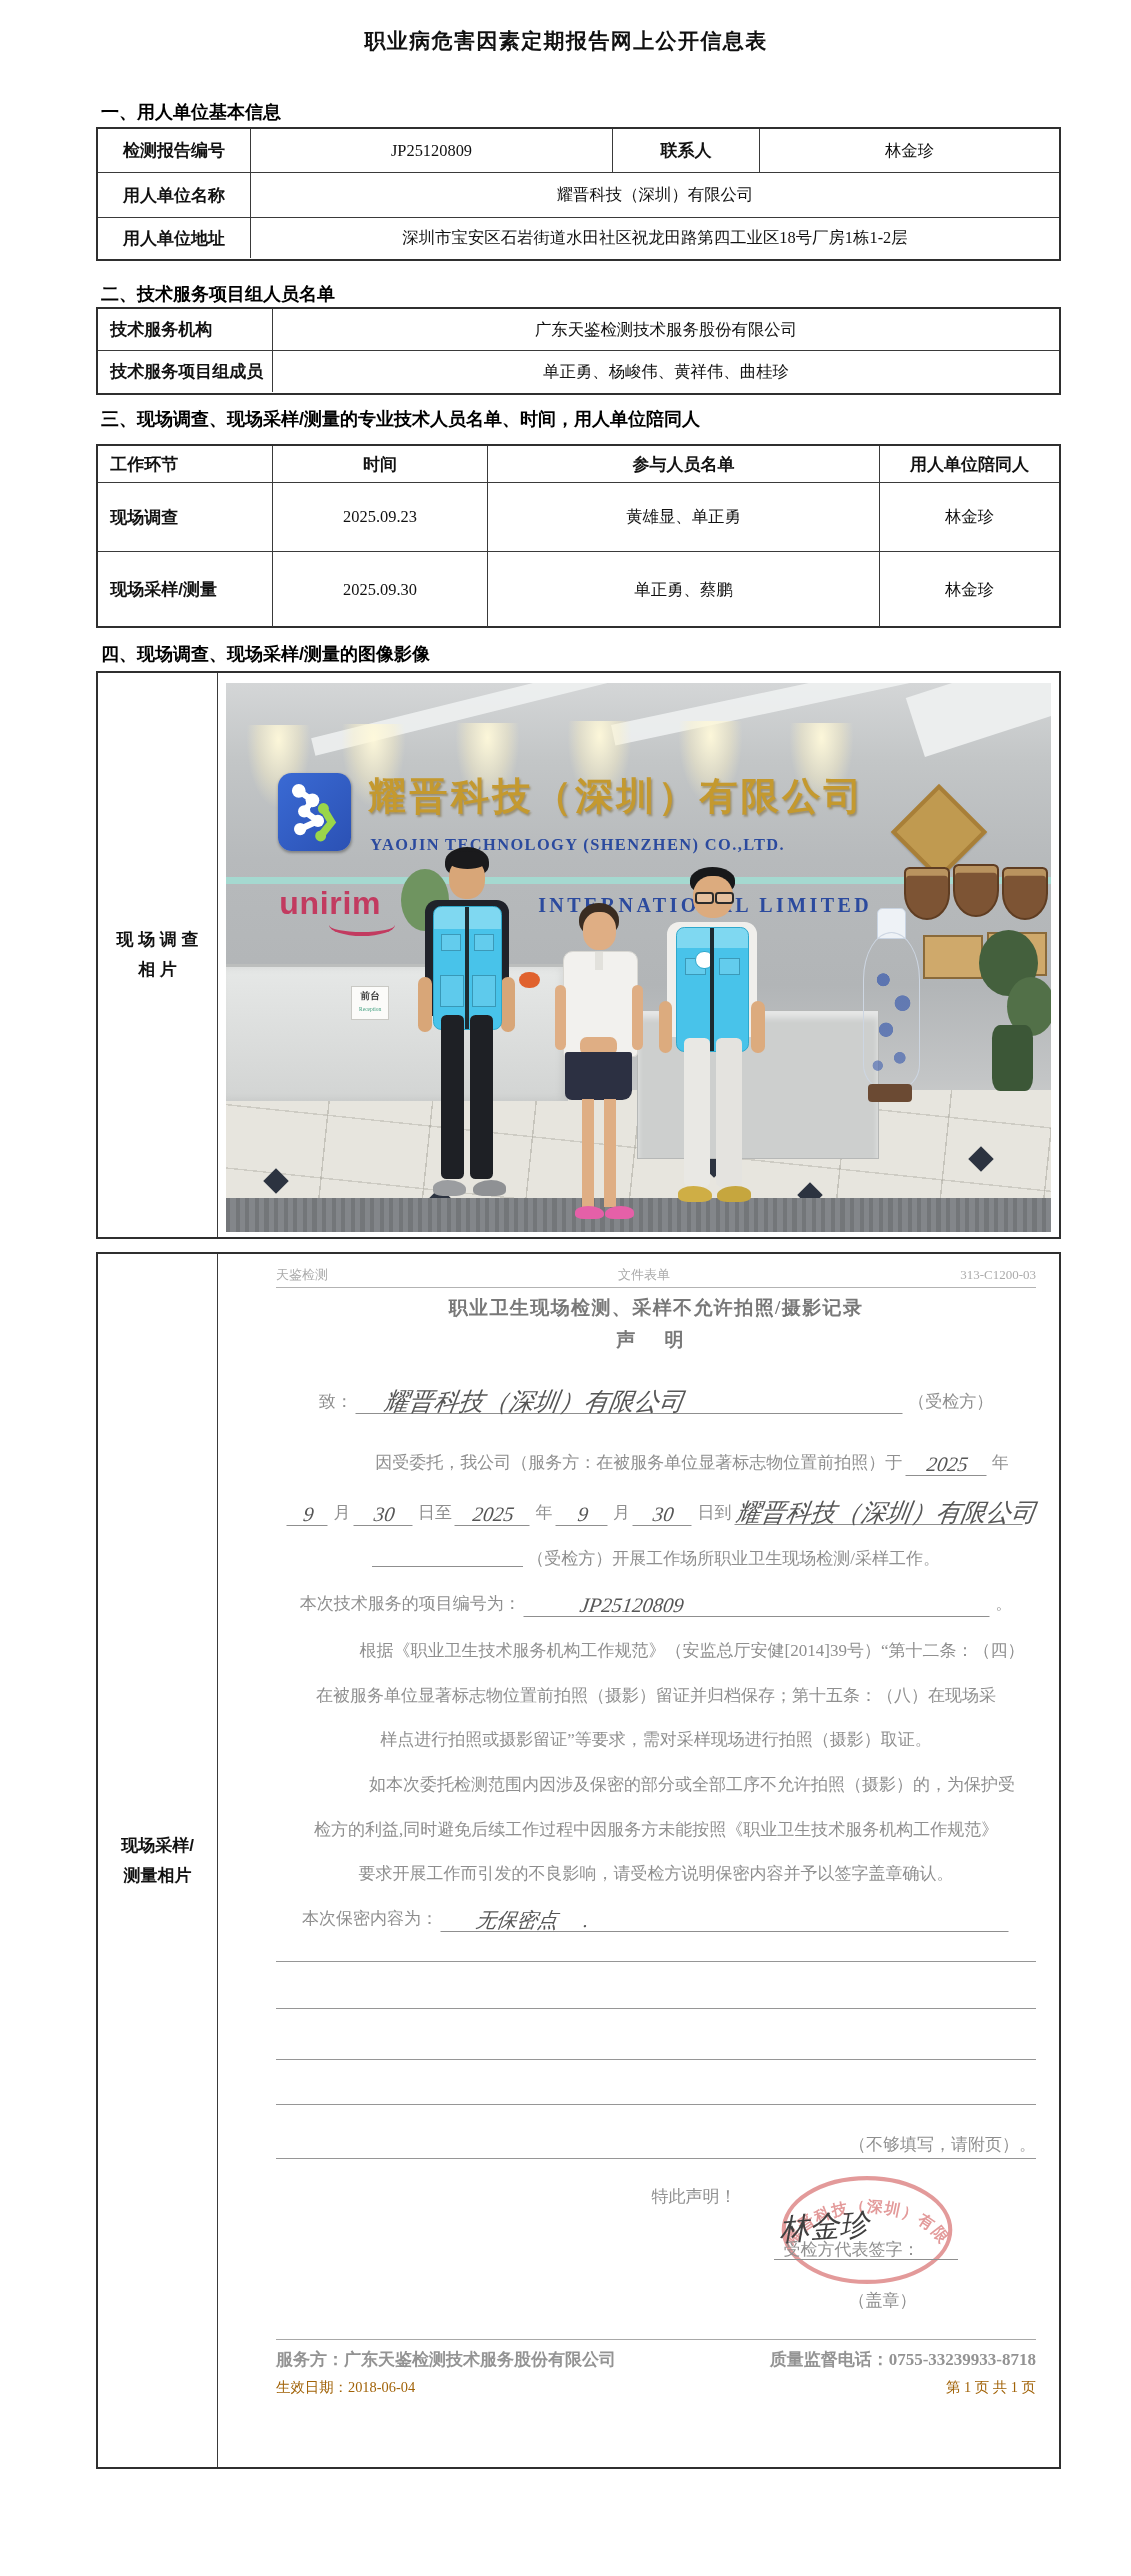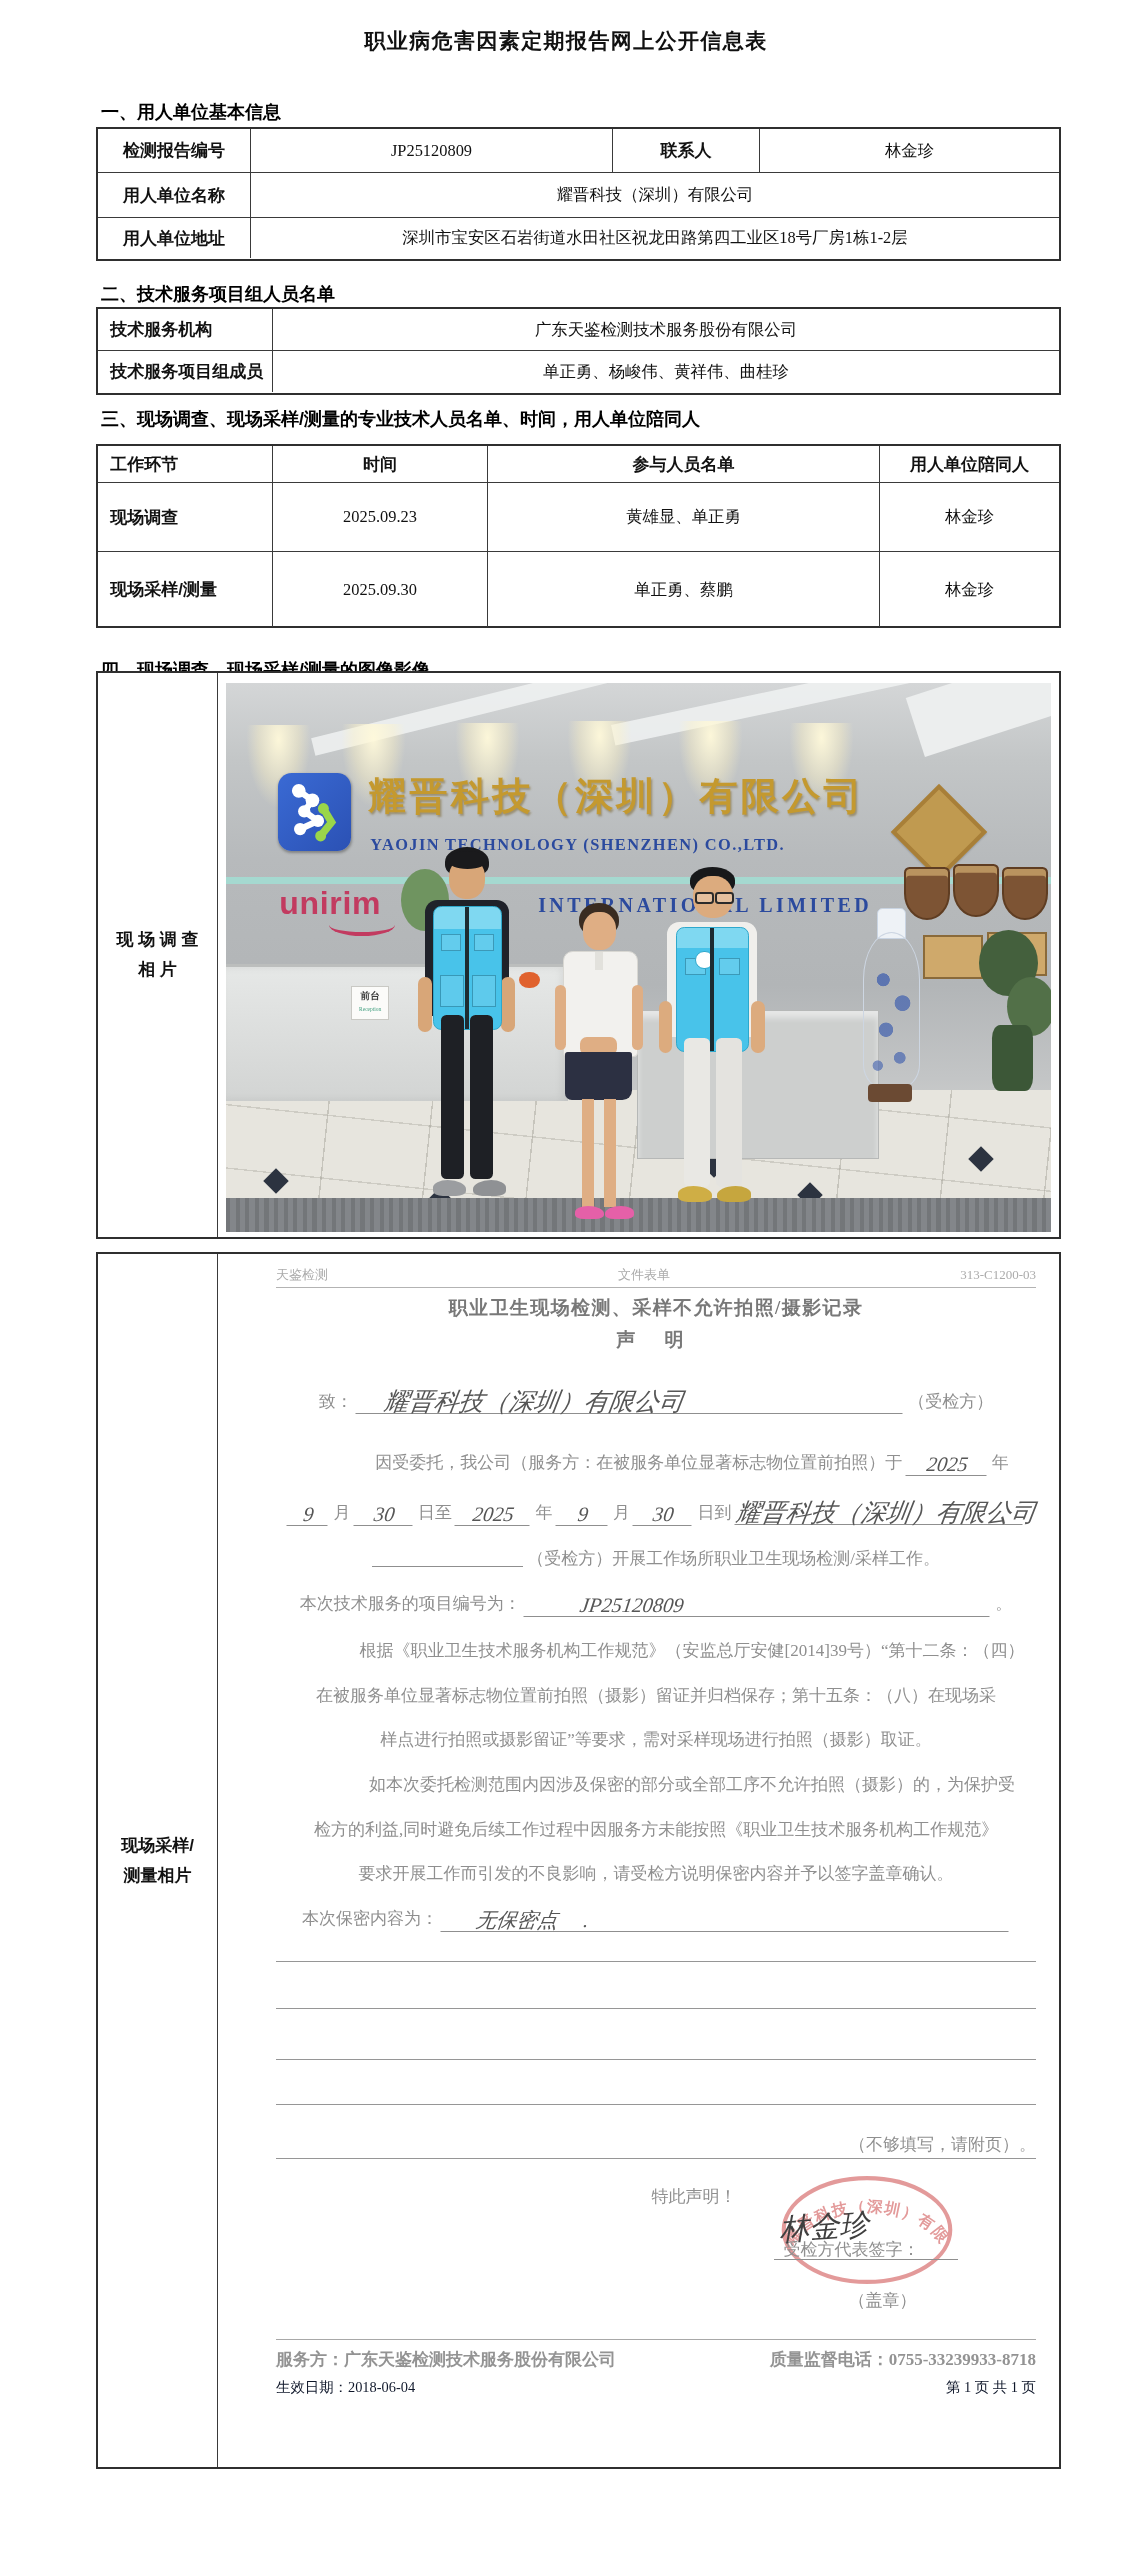--- a/index.html
+++ b/index.html
@@ -127,21 +127,21 @@
       <div class="cell lastc" style="flex:1;">林金珍</div>
     </div>
     <div class="trow lastr" style="height:75px;">
       <div class="cell lbl" style="width:175px;justify-content:flex-start;padding-left:12.3px;">现场采样/测量</div>
       <div class="cell" style="width:215px;">2025.09.30</div>
       <div class="cell" style="width:392px;">单正勇、蔡鹏</div>
       <div class="cell lastc" style="flex:1;">林金珍</div>
     </div>
   </div>
 
-  <div class="abs sec-h" style="left:101px;top:642px;margin-top:16px;">四、现场调查、现场采样/测量的图像影像</div>
+  <div class="abs sec-h" style="left:101px;top:642px;">四、现场调查、现场采样/测量的图像影像</div>
 
   <div class="abs tbl" style="left:96px;top:671px;width:965px;height:568px;">
     <div class="trow lastr" style="height:100%;">
       <div class="cell lbl vlabel" style="width:120px;">
         <span>现 场 调 查</span>
         <span>相 片</span>
       </div>
       <div class="cell lastc" style="flex:1;position:relative;padding:0;">
 
         <div id="photo">
@@ -364,21 +364,21 @@
           </div>
           <div class="abs" style="left:561px;top:953px;font-size:30px;color:#3f3f3f;font-style:italic;transform:rotate(-4deg);">林金珍</div>
           <div class="abs" style="left:556px;top:1005px;width:184px;border-bottom:1.4px solid #8f8f8f;"></div>
           <div class="abs" style="left:603px;top:1035px;width:123px;text-align:center;color:#8f8f8f;font-size:17px;">（盖章）</div>
 
           <div class="blank" style="top:1085px;border-color:#a8a8a8;"></div>
           <div class="dline" style="top:1094px;display:flex;justify-content:space-between;font-weight:bold;color:#939393;">
             <span>服务方：广东天鉴检测技术服务股份有限公司</span>
             <span>质量监督电话：0755-33239933-8718</span>
           </div>
-          <div class="dline" style="top:1124px;display:flex;justify-content:space-between;font-size:14.4px;color:#0f172a;">
+          <div class="dline" style="top:1124px;display:flex;justify-content:space-between;font-size:14.4px;color:#a16207;">
             <span>生效日期：2018-06-04</span>
             <span>第 1 页 共 1 页</span>
           </div>
         </div>
       </div>
     </div>
   </div>
 
 </div>
 

